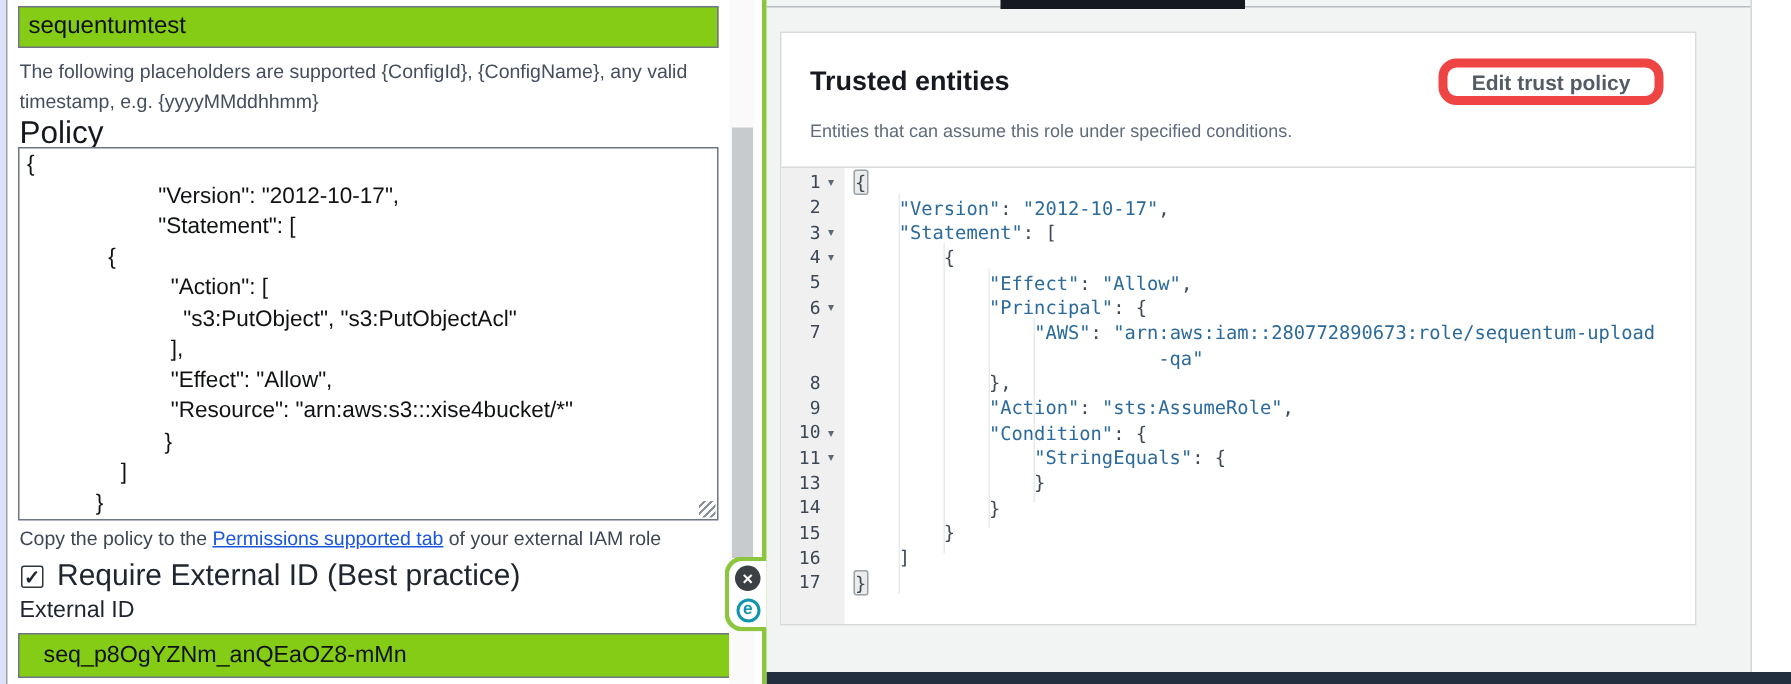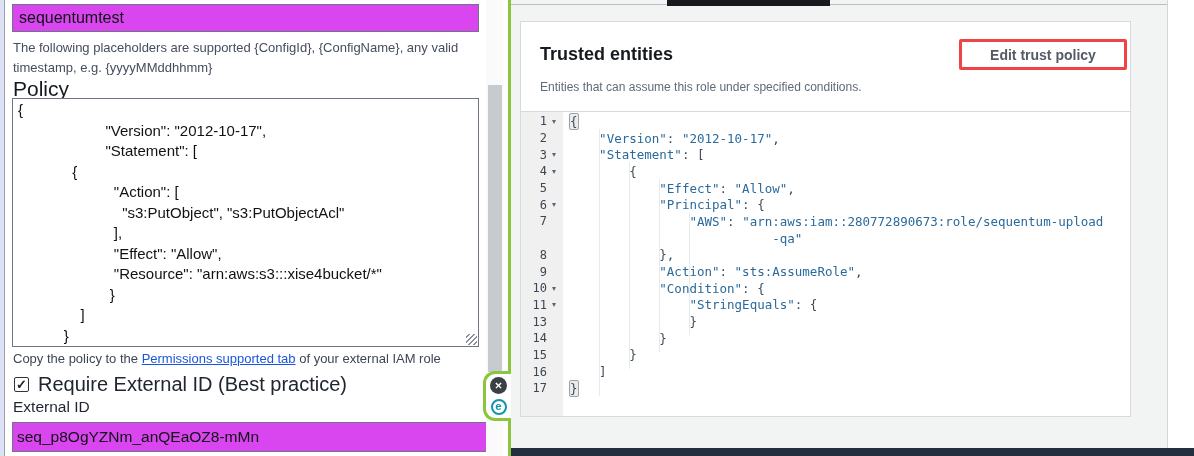--- a/index.html
+++ b/index.html
@@ -4,24 +4,24 @@
 <style>
   * { margin:0; padding:0; box-sizing:border-box; }
   html,body { width:1194px; height:456px; overflow:hidden; }
   body { font-family:"Liberation Sans", sans-serif; background:#ffffff; position:relative; }
 
   
   .left-panel { position:absolute; left:0; top:0; width:508px; height:456px; background:#fff; }
   .edge-strip { position:absolute; left:0; top:0; width:4px; height:456px; background:var(--lavender,#dce1f5); }
   .edge-line  { position:absolute; left:4px; top:0; width:1px; height:456px; background:#9aa0ac; }
 
-  .txt-input { position:absolute; border:1px solid #6e7583; background:#d946ef; font-family:"Liberation Sans",sans-serif;
+  .txt-input { position:absolute; border:1px solid #6e7583; background:#84cc16; font-family:"Liberation Sans",sans-serif;
                color:#0f1114; outline:none; }
   #filename-input { left:12px; top:4px; width:467px; height:28px; font-size:16px; padding:0 6px; }
-  #externalid-input { left:12px; top:422px; width:483px; height:30px; font-size:15.5px; padding:0 4px; }
+  #externalid-input { left:12px; top:422px; width:483px; height:30px; font-size:15.5px; padding:0 16px; }
 
   .help-text { position:absolute; left:13px; top:38px; width:459px; font-size:13px; line-height:19.5px; color:#454e5e; }
   .policy-label { position:absolute; left:13px; top:77px; font-size:21px; color:#14181f; }
 
   .policy-box { position:absolute; left:12px; top:98px; width:467px; height:249px; border:1px solid #6e7583;
                 background:#fff; overflow:hidden; }
   .policy-text { white-space:pre; font-family:"Liberation Sans",sans-serif; font-size:15px; line-height:20.5px;
                  color:#101214; padding:1px 0 0 5px; }
   .resize-corner { position:absolute; right:1px; bottom:1px; width:11px; height:11px;
       background:repeating-linear-gradient(135deg, transparent 0 2px, #8a8f99 2px 3.5px); }
@@ -46,22 +46,22 @@
   .top-hairline { position:absolute; left:0; top:4px; width:656px; height:1px; background:#b8bdc2; }
   .tab-underline { position:absolute; left:156px; top:0; width:163px; height:6px; background:#16191f; }
   .right-divider { position:absolute; left:656px; top:0; width:1px; height:456px; background:#d2d6d8; }
   .right-white { position:absolute; left:657px; top:0; width:26px; height:456px; background:#ffffff; }
   .footer-bar { position:absolute; left:0; bottom:0; width:683px; height:8px; background:var(--navy,#232f3e); z-index:3; }
 
   .card { position:absolute; left:9px; top:21px; width:611px; height:396px; background:#fff;
           border:1px solid #d6dadb; }
   .card-title { position:absolute; left:19px; top:22px; font-size:18px; font-weight:700; color:#16191f; }
   .card-desc { position:absolute; left:19px; top:58px; font-size:12px; color:#5f6b7a; }
-  .edit-btn { position:absolute; left:438px; top:17px; width:168px; height:31px; background:#fff;
-              border:3px solid #ef4444; border-radius:2px; font-family:"Liberation Sans",sans-serif;
+  .edit-btn { position:absolute; left:438px; top:17px; width:150px; height:31px; background:#fff;
+              border:6px solid #ef4444; border-radius:12px; font-family:"Liberation Sans",sans-serif;
               font-size:14px; font-weight:700; color:#545b64; cursor:pointer; }
   .card-divider { position:absolute; left:0; top:89px; width:609px; height:1px; background:#d6dadb; }
 
   
   .editor { position:absolute; left:0; top:90px; width:609px; height:304px; overflow:hidden; background:#fff; }
   .gutter-bg { position:absolute; left:0; top:0; width:42px; height:304px; background:#f0f0f0; }
   .code-lines { position:absolute; left:0; top:1px; width:609px; }
   .crow { display:flex; height:16.7px; align-items:center; }
   .gut { width:42px; flex:0 0 42px; display:flex; align-items:center; }
   .lnum { width:26px; text-align:right; font-family:"DejaVu Sans Mono",monospace; font-size:12px; color:#3c4654; }

